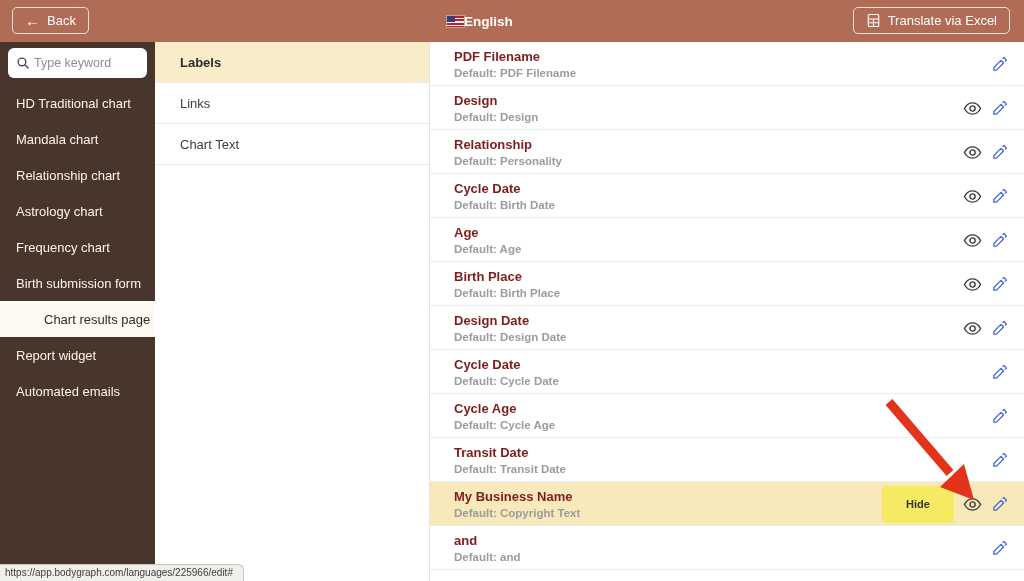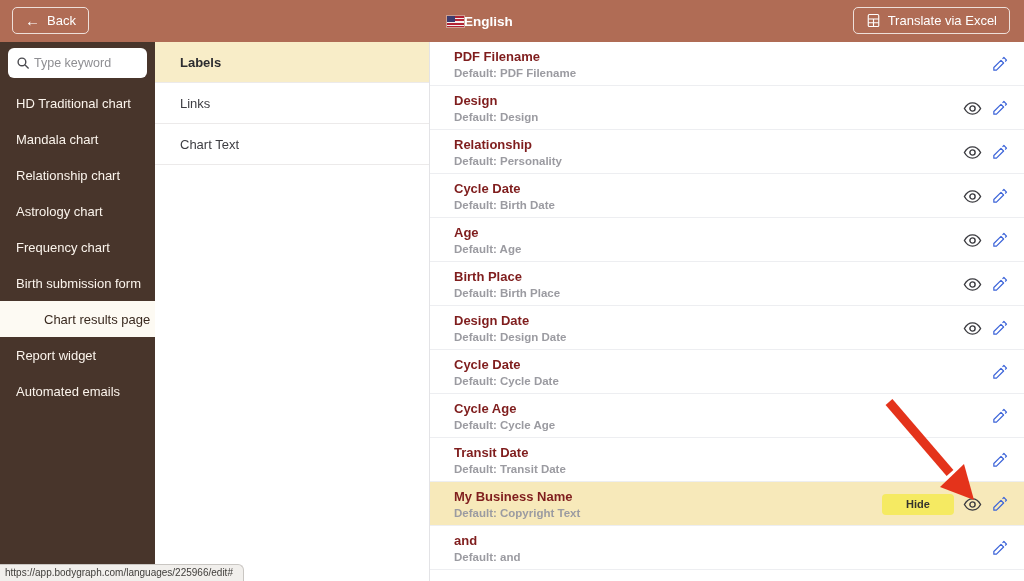--- a/index.html
+++ b/index.html
@@ -42,21 +42,21 @@
   .tab.sel{background:#f8edc8;color:#2c2c30;font-weight:700;}
 
   
   .content{position:absolute;left:430px;top:42px;width:594px;height:539px;background:#ffffff;}
   .row{position:relative;height:44px;border-bottom:1px solid #edeef1;box-sizing:border-box;
        padding:6px 0 0 24px;}
   .row.hl{background:#f7e9ba;}
   .rtitle{font-size:13px;font-weight:600;color:#7f1d1d;line-height:17px;}
   .rsub{font-size:11.5px;color:#9b9ba1;line-height:15px;margin-top:1px;font-weight:bold;}
   .ricons{position:absolute;right:16px;top:0;height:44px;display:flex;align-items:center;gap:9px;}
-  .hidebtn{height:21px;width:72px;background:#f5ea62;border:none;border-radius:4px;
+  .hidebtn{height:37px;width:72px;background:#f5ea62;border:none;border-radius:4px;
            font-size:11px;font-weight:600;color:#34332e;font-family:inherit;cursor:pointer;}
   .icon-eye,.icon-pencil{display:block;cursor:pointer;}
 
   
   .arrow-overlay{position:absolute;left:0;top:0;width:1024px;height:581px;pointer-events:none;z-index:40;}
   .urlbar{position:absolute;left:0;bottom:0;z-index:50;background:#f1efec;
           border:1px solid #c9c6c2;border-left:none;border-bottom:none;border-top-right-radius:6px;
           padding:2px 10px 3px 5px;font-size:10px;color:#3f3d3a;white-space:nowrap;}
 </style>
 </head>

